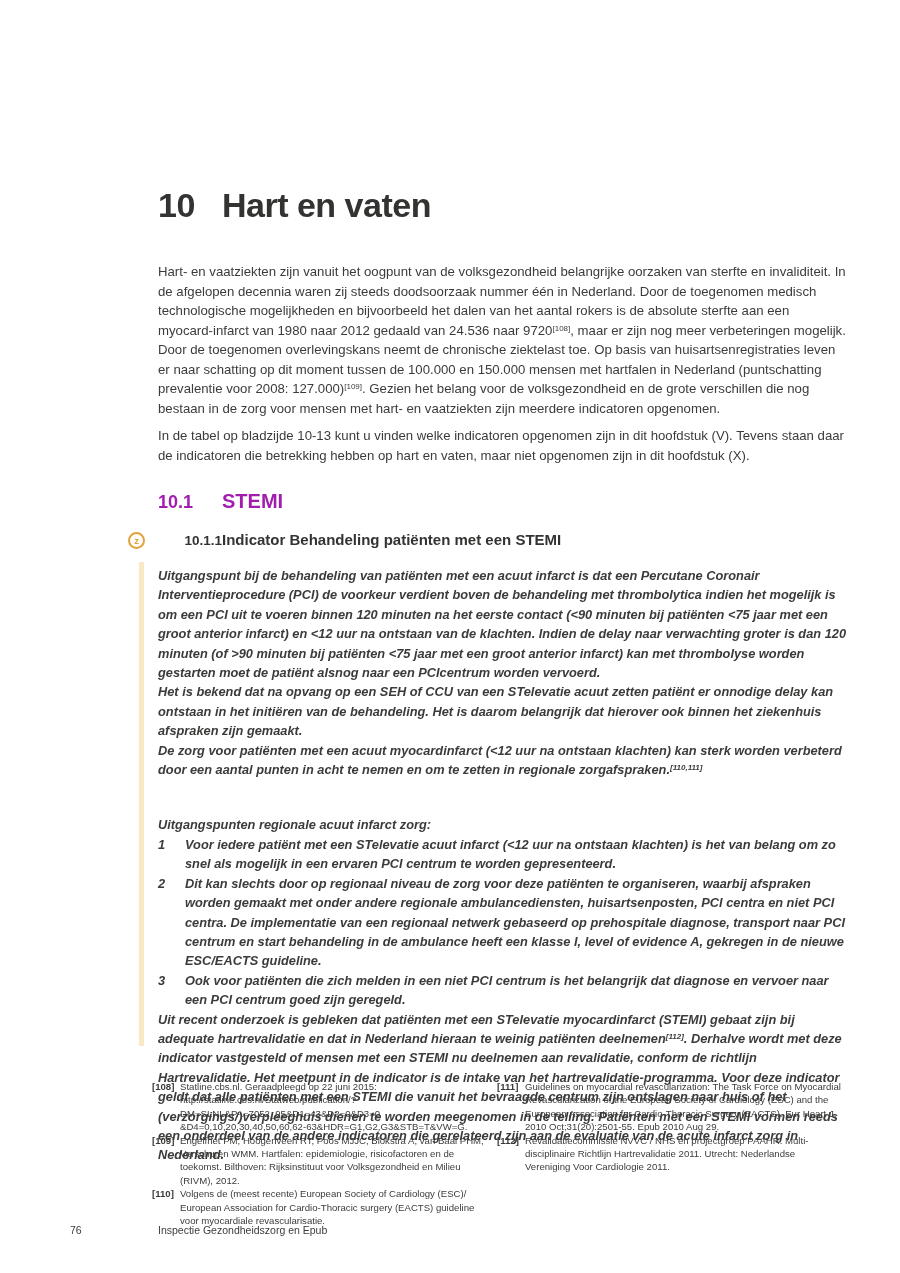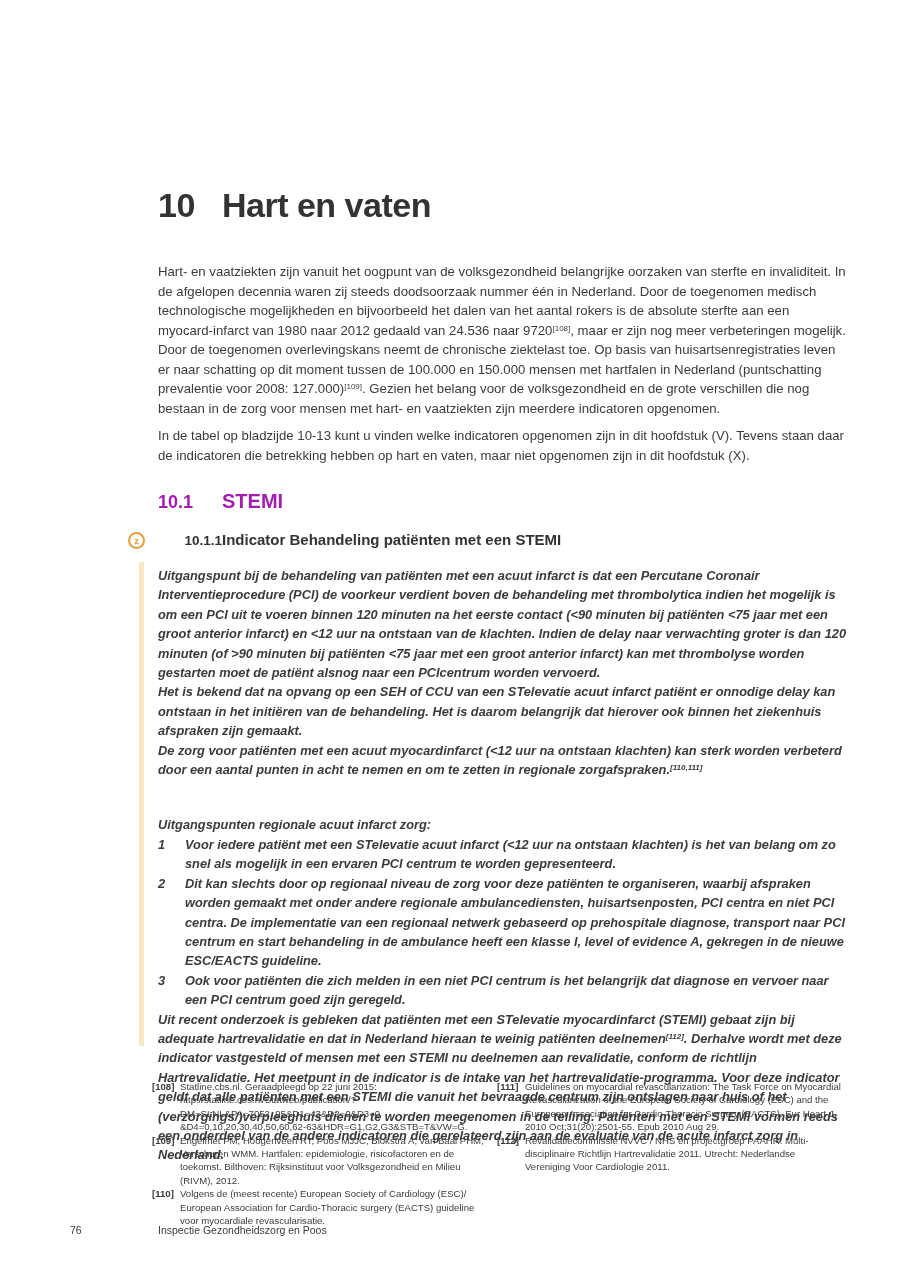--- a/index.html
+++ b/index.html
@@ -158,21 +158,21 @@
 
   <div class="subsection-heading">
     <span class="num">10.1.1</span>
     <span class="ttl">Indicator Behandeling patiënten met een STEMI</span>
   </div>
 
   <div class="accent-bar"></div>
 
   <div class="indicator-block">
     <p>Uitgangspunt bij de behandeling van patiënten met een acuut infarct is dat een Percutane Coronair Interventieprocedure (PCI) de voorkeur verdient boven de behandeling met thrombolytica indien het mogelijk is om een PCI uit te voeren binnen 120 minuten na het eerste contact (&lt;90 minuten bij patiënten &lt;75 jaar met een groot anterior infarct) en &lt;12 uur na ontstaan van de klachten. Indien de delay naar verwachting groter is dan 120 minuten (of &gt;90 minuten bij patiënten &lt;75 jaar met een groot anterior infarct) kan met thrombolyse worden gestarten moet de patiënt alsnog naar een PCIcentrum worden vervoerd.</p>
-    <p>Het is bekend dat na opvang op een SEH of CCU van een STelevatie acuut infarct patiënt er onnodige delay kan ontstaan in het initiëren van de behandeling. Het is daarom belangrijk dat hierover ook binnen het ziekenhuis afspraken zijn gemaakt.</p>
+    <p>Het is bekend dat na opvang op een SEH of CCU van een STelevatie acuut zetten patiënt er onnodige delay kan ontstaan in het initiëren van de behandeling. Het is daarom belangrijk dat hierover ook binnen het ziekenhuis afspraken zijn gemaakt.</p>
     <p><span>De zorg voor patiënten met een acuut myocardinfarct (&lt;12 uur na ontstaan klachten) kan sterk worden verbeterd door een aantal punten in acht te nemen en om te zetten in regionale zorgafspraken.</span><sup>[110,111]</sup></p>
 
     <p class="list-intro">Uitgangspunten regionale acuut infarct zorg:</p>
 
     <div class="num-list">
       <div class="li">
         <span class="n">1</span>
         <span class="t">Voor iedere patiënt met een STelevatie acuut infarct (&lt;12 uur na ontstaan klachten) is het van belang om zo snel als mogelijk in een ervaren PCI centrum te worden gepresenteerd.</span>
       </div>
       <div class="li">
@@ -208,15 +208,15 @@
       <span class="fn-label">[111]</span>
       <span class="fn-text">Guidelines on myocardial revascularization: The Task Force on Myocardial Revascularization of the European Society of Cardiology (ESC) and the European Association for Cardio-Thoracic Surgery (EACTS). Eur Heart J. 2010 Oct;31(20):2501-55. Epub 2010 Aug 29.</span>
     </div>
     <div class="footnote">
       <span class="fn-label">[112]</span>
       <span class="fn-text">Revalidatiecommissie NVVC / NHS en projectgroep PAAHR. Multi-disciplinaire Richtlijn Hartrevalidatie 2011. Utrecht: Nederlandse Vereniging Voor Cardiologie 2011.</span>
     </div>
   </div>
 
   <div class="footer-pagenum">76</div>
-  <div class="footer-text">Inspectie Gezondheidszorg en Poos</div>
+  <div class="footer-text">Inspectie Gezondheidszorg en Epub</div>
 
 </div>
 
 </body></html>

